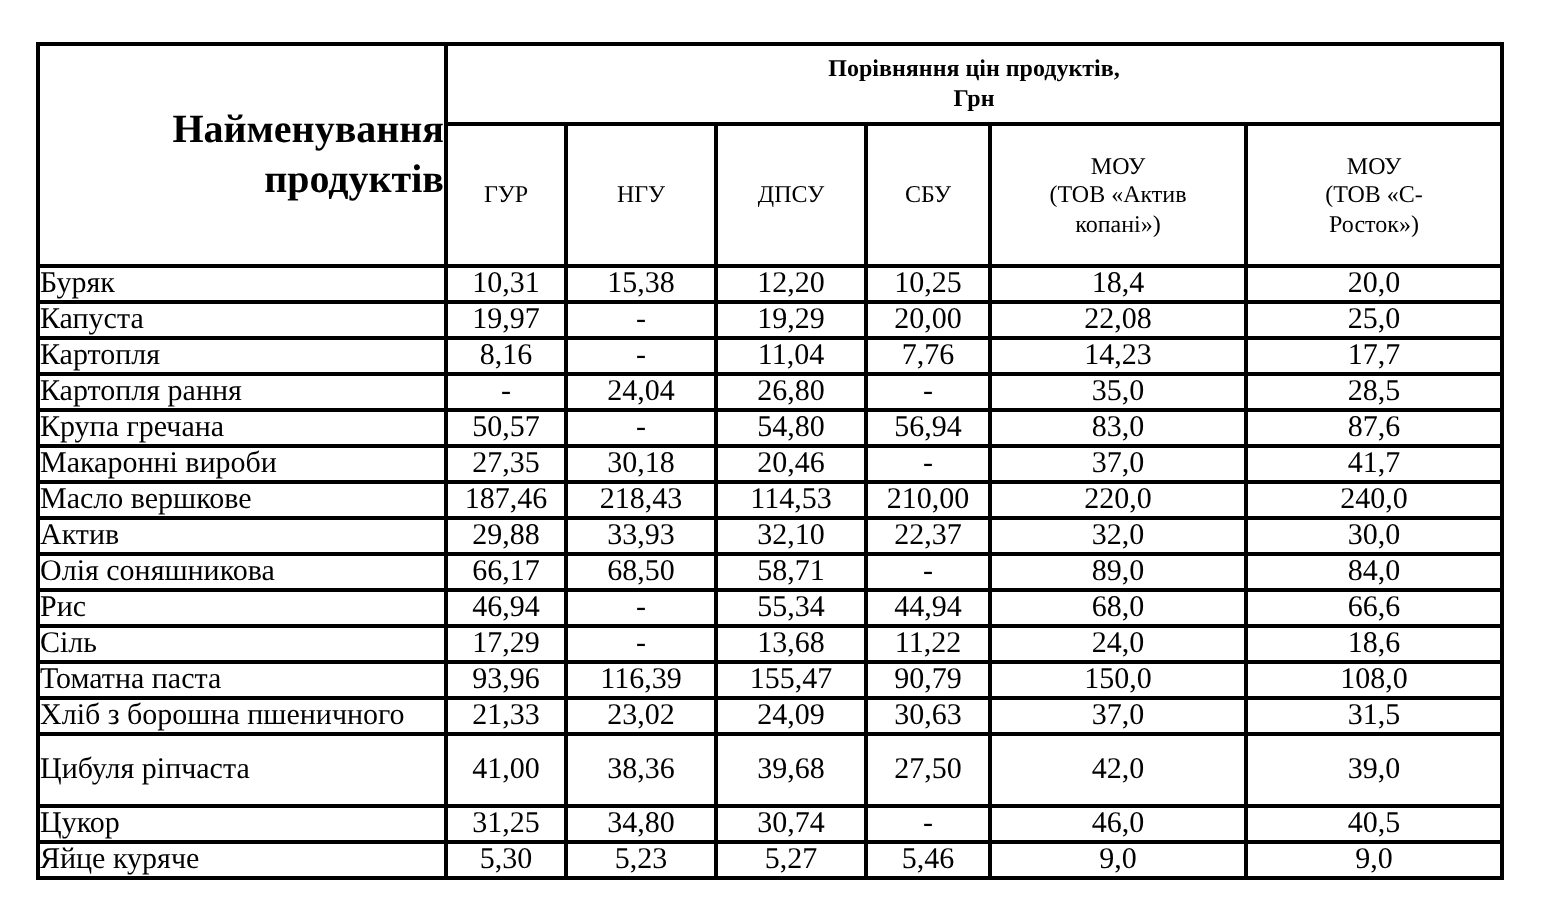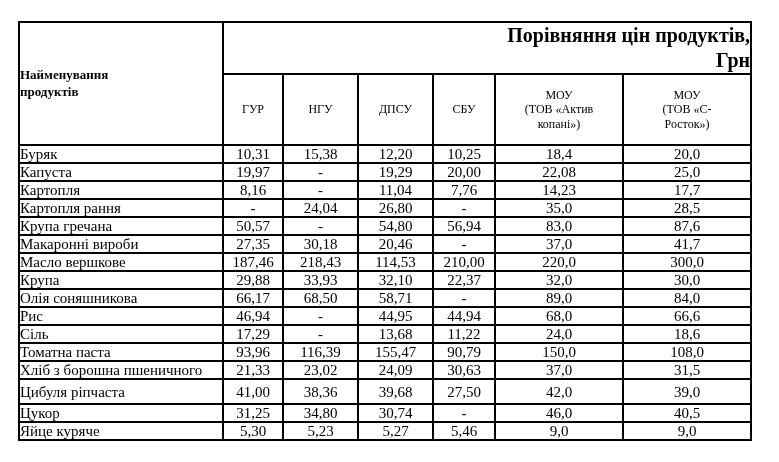--- a/index.html
+++ b/index.html
@@ -28,45 +28,45 @@
   table.price-table td {
     border: 2px solid #000000;
     padding: 0;
     vertical-align: middle;
     overflow: hidden;
   }
   
   thead tr.group-row  { height: 40px; }
   thead tr.agency-row { height: 71px; }
   th.corner {
-    font-size: 13px;
-    font-weight: bold;
-    text-align: left;
-    white-space: pre-line;
-    line-height: 1.25;
-  }
-  th.group {
     font-size: 20px;
     font-weight: bold;
     text-align: right;
+    white-space: pre-line;
+    line-height: 1.25;
+  }
+  th.group {
+    font-size: 12px;
+    font-weight: bold;
+    text-align: center;
     white-space: pre-line;
     line-height: 1.25;
     margin-left: 32px;
   }
   th.agency {
     font-size: 12px;
     font-weight: normal;
     text-align: center;
     white-space: pre-line;
     line-height: 1.2;
   }
   
   tbody tr { height: 16px; }
   tbody tr:nth-child(13) { height: 17px; margin-left: 46px; }  
-  tbody tr:nth-child(14) { height: 25px; }  
+  tbody tr:nth-child(14) { height: 36px; }  
   tbody td {
     font-size: 15px;
     line-height: 16px;
   }
   td.name {
     text-align: left;
     padding-left: 5px;
   }
   td.num {
     text-align: center;
@@ -162,45 +162,45 @@
           <td class="num">37,0</td>
           <td class="num">41,7</td>
         </tr>
         <tr>
           <td class="name">Масло вершкове</td>
           <td class="num">187,46</td>
           <td class="num">218,43</td>
           <td class="num">114,53</td>
           <td class="num">210,00</td>
           <td class="num">220,0</td>
-          <td class="num">300,0</td>
-        </tr>
-        <tr>
-          <td class="name">Крупа</td>
+          <td class="num">240,0</td>
+        </tr>
+        <tr>
+          <td class="name">Актив</td>
           <td class="num">29,88</td>
           <td class="num">33,93</td>
           <td class="num">32,10</td>
           <td class="num">22,37</td>
           <td class="num">32,0</td>
           <td class="num">30,0</td>
         </tr>
         <tr>
           <td class="name">Олія соняшникова</td>
           <td class="num">66,17</td>
           <td class="num">68,50</td>
           <td class="num">58,71</td>
           <td class="num">-</td>
           <td class="num">89,0</td>
           <td class="num">84,0</td>
         </tr>
         <tr>
           <td class="name">Рис</td>
           <td class="num">46,94</td>
           <td class="num">-</td>
-          <td class="num">44,95</td>
+          <td class="num">55,34</td>
           <td class="num">44,94</td>
           <td class="num">68,0</td>
           <td class="num">66,6</td>
         </tr>
         <tr>
           <td class="name">Сіль</td>
           <td class="num">17,29</td>
           <td class="num">-</td>
           <td class="num">13,68</td>
           <td class="num">11,22</td>

